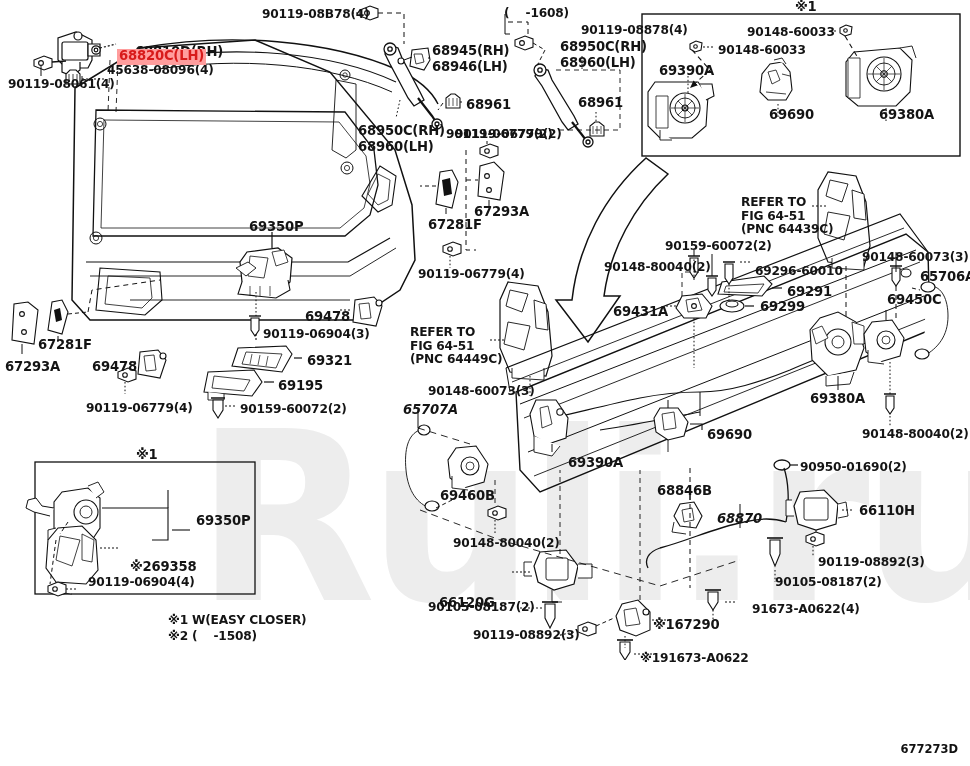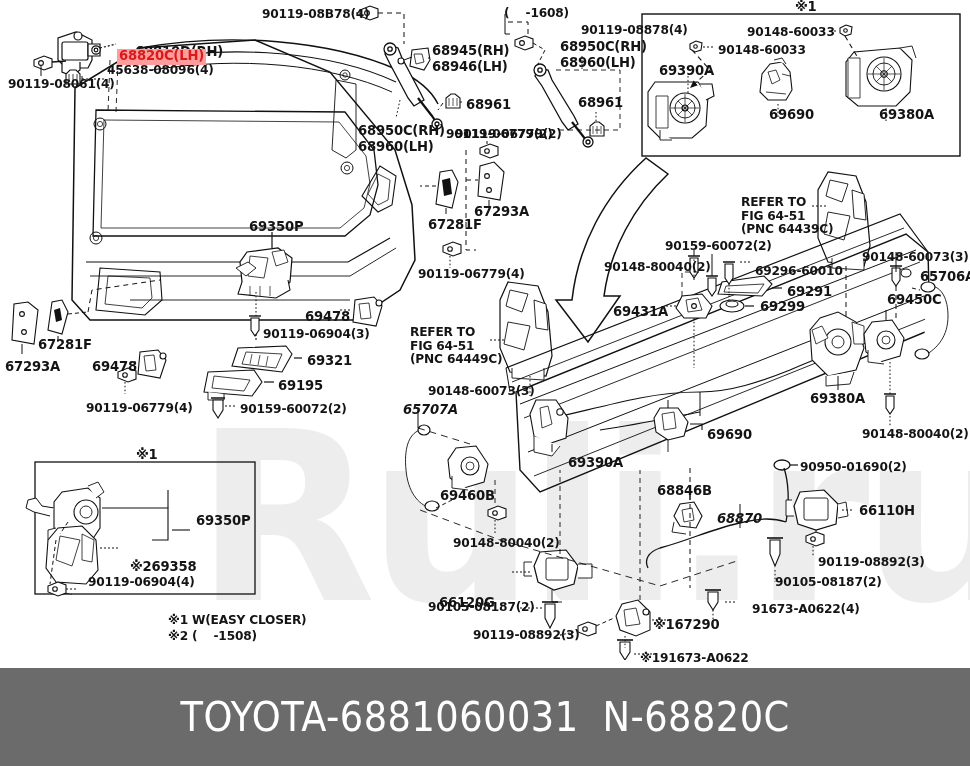--- a/index.html
+++ b/index.html
@@ -716,19 +716,14 @@
   <div class="lbl s13 hi" style="left:117px; top:49px;">68820C(LH)</div>
 
   <div class="lbl s13" style="left:795px; top:0px;">※1</div>
   <div class="lbl s13" style="left:136px; top:448px;">※1</div>
 
   <div class="lbl s12" style="left:168px; top:614px;">※1 W(EASY CLOSER)</div>
   <div class="lbl s12" style="left:168px; top:630px;">※2 (    -1508)</div>
 
   <div id="figcode">677273D</div>
 
-  <div id="banner">
-    <div class="btxt">
-      <span>TOYOTA</span><span>-</span><span>6881060031</span><span class="gap"></span><span>N</span><span>-</span><span>68820C</span>
-    </div>
-  </div>
 
 </div>
 
 </body></html>

